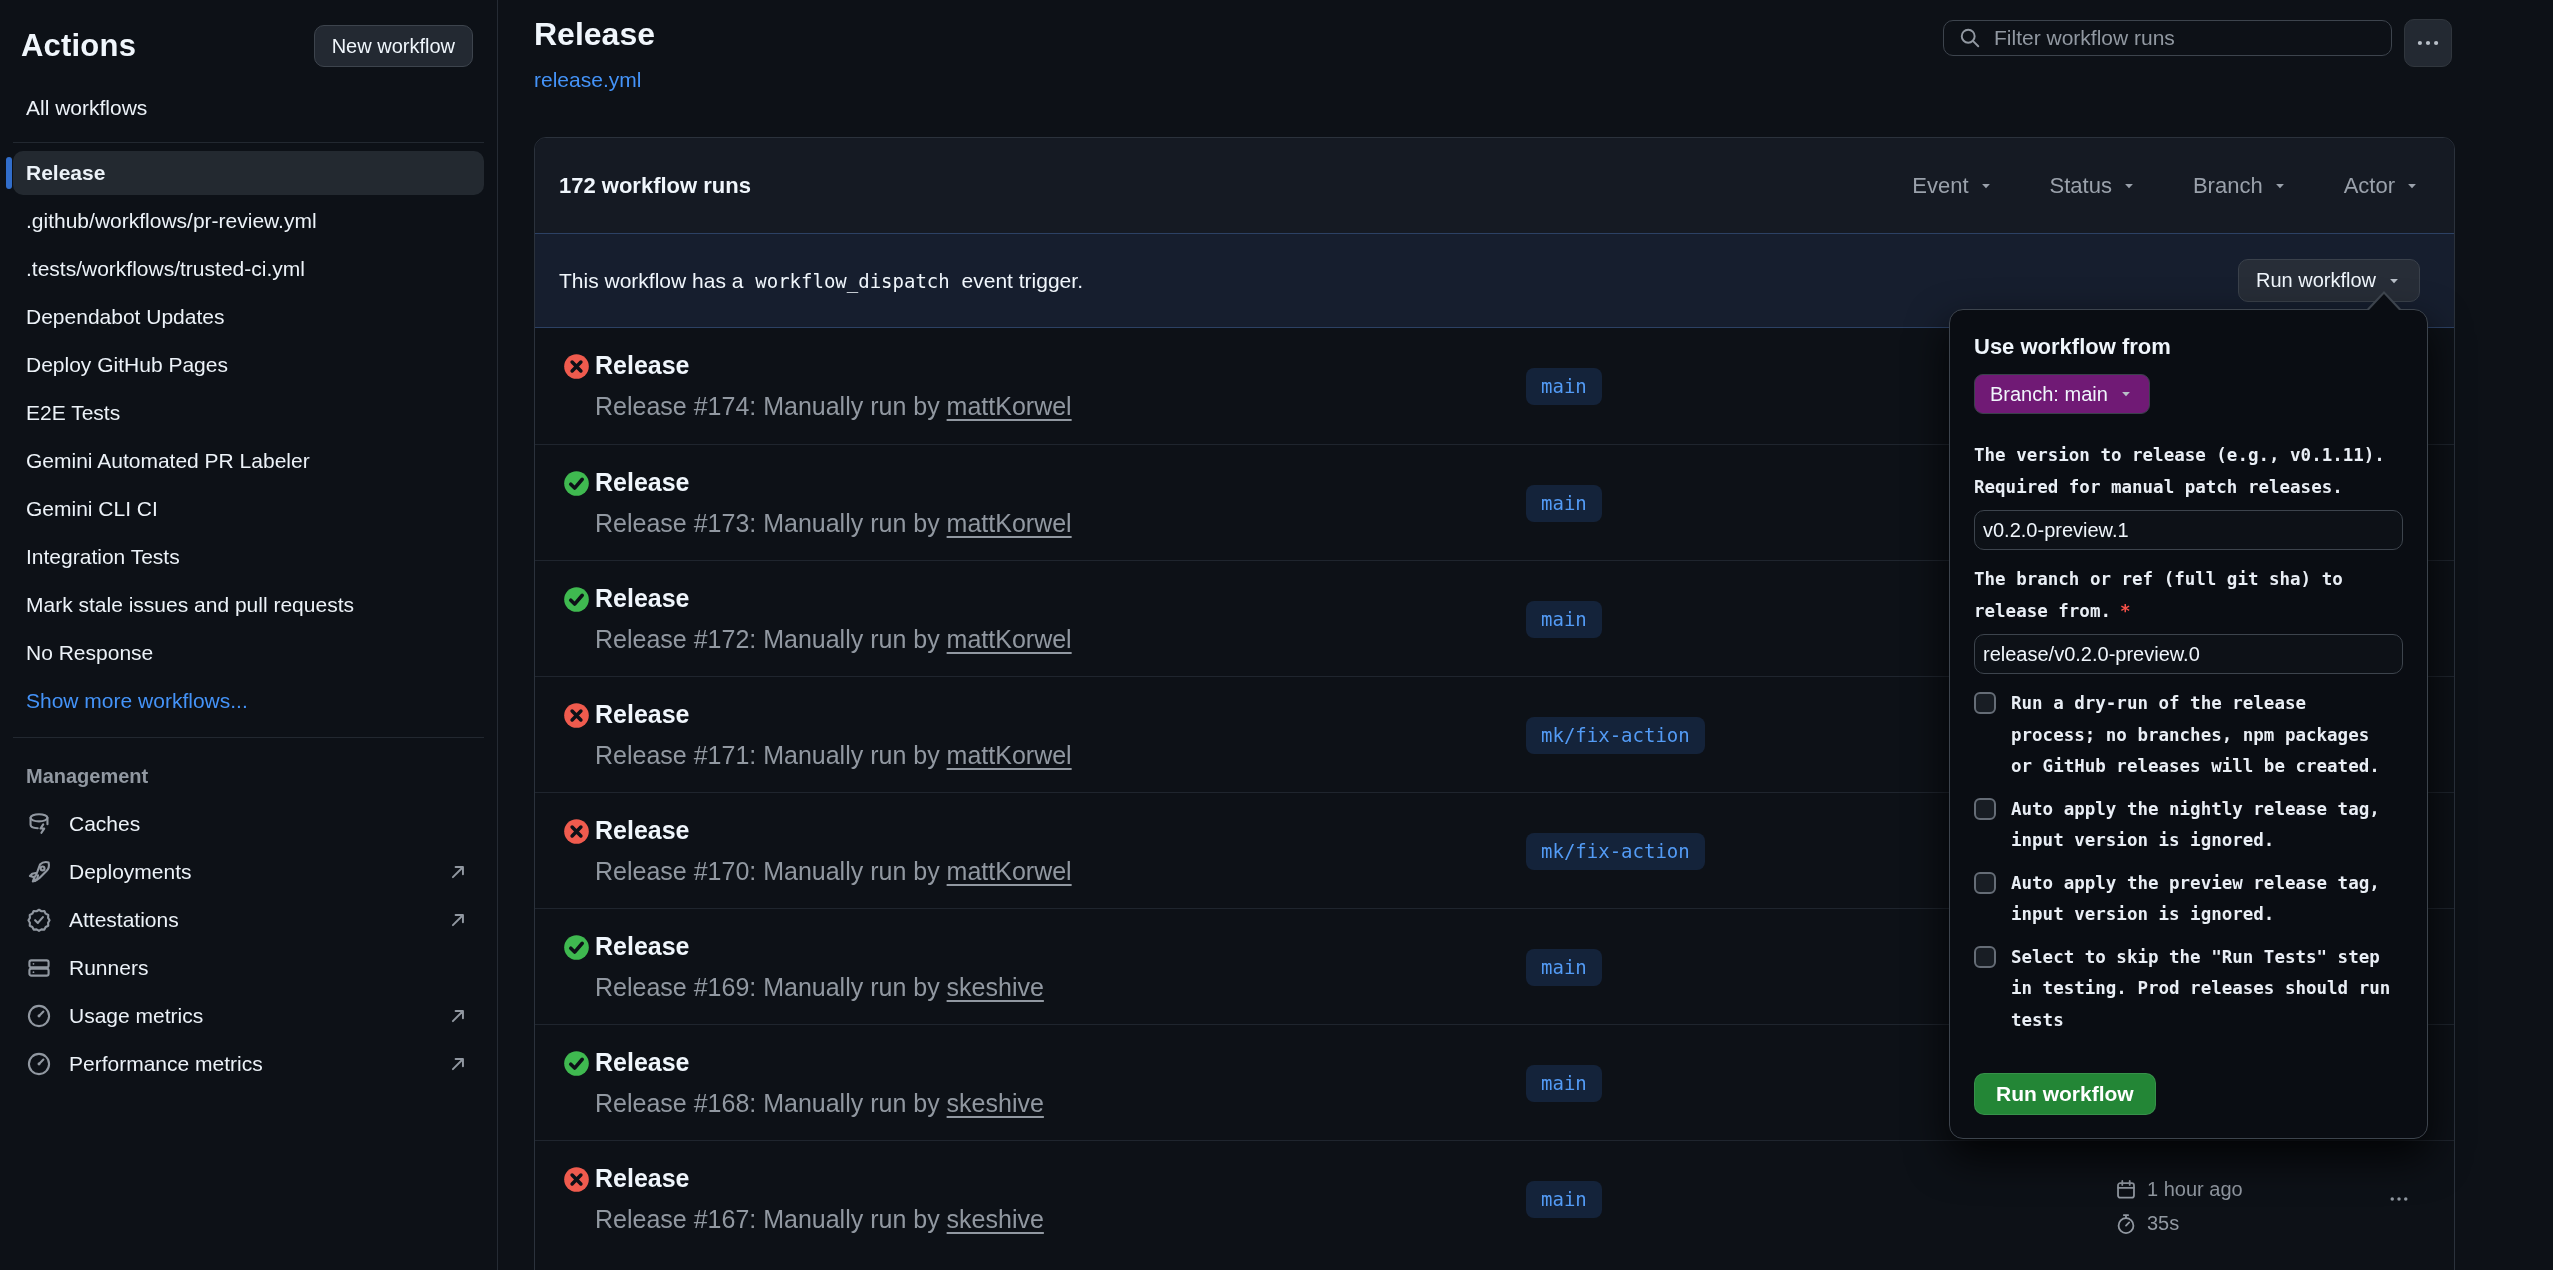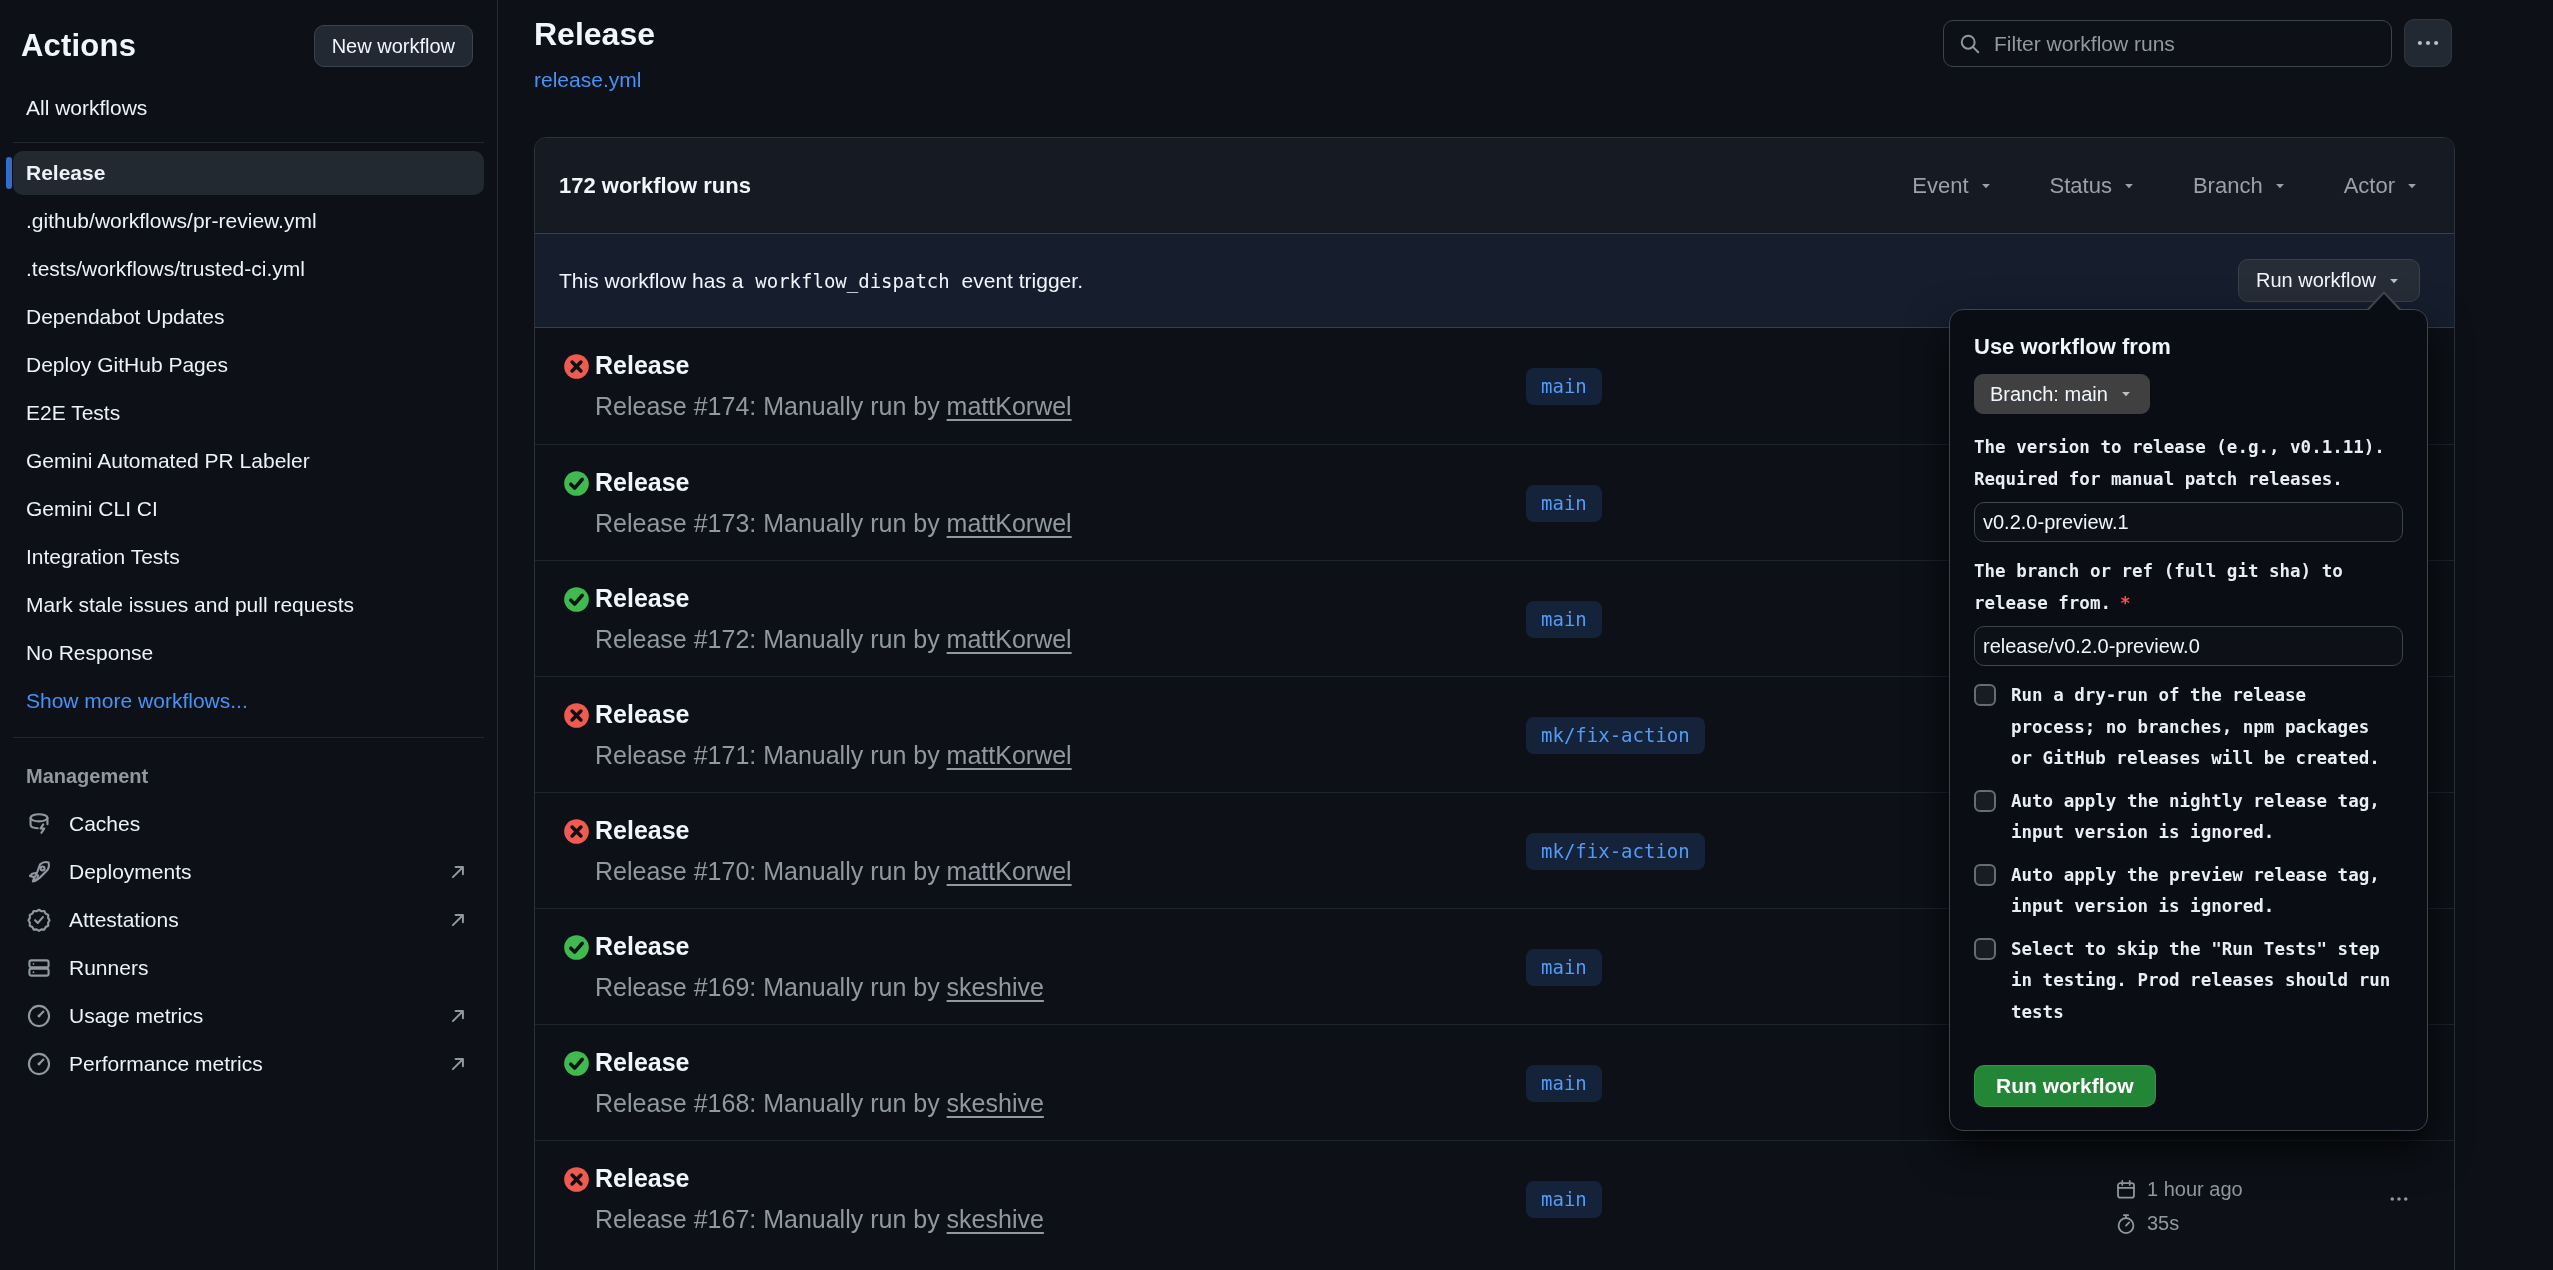--- a/index.html
+++ b/index.html
@@ -37,21 +37,21 @@
   .sb-mgmt { padding:10px 13px 0 13px; }
   .sb-item.mgmt { height:48px; margin-bottom:0; gap:17px; }
   .micon { width:26px; height:26px; color:#9198a1; flex:0 0 26px; }
   .micon svg, .ext svg, .ficon svg, .caret svg { width:100%; height:100%; display:block; }
   .ext { width:24px; height:24px; color:#9198a1; margin-left:auto; }
 
   
   .page-title { position:absolute; left:534px; top:16px; font-size:32px; font-weight:600; }
   .file-link { position:absolute; left:534px; top:68px; font-size:21px; color:#4493f8;
                text-decoration:none; cursor:pointer; }
-  .filter-box { position:absolute; left:1943px; top:20px; width:449px; height:47px;
+  .filter-box { position:absolute; left:1943px; top:20px; width:449px; height:36px;
                 border:1px solid #3d444d; border-radius:10px; background:#0d1117;
                 display:flex; align-items:center; padding:0 14px; gap:12px; }
   .ficon { width:24px; height:24px; color:#9198a1; flex:0 0 24px; }
   .filter-box input { background:transparent; border:none; outline:none; color:#f0f6fc;
                 font-size:21px; font-family:inherit; width:100%; }
   .filter-box input::placeholder { color:#9198a1; }
   .kebab-btn { position:absolute; left:2404px; top:19px; width:48px; height:48px;
                background:#232932; border:1px solid #30363d; border-radius:10px;
                color:#b8bfc8; padding:11px; cursor:pointer; }
   .kebab-btn svg { width:100%; height:100%; }
@@ -104,24 +104,24 @@
                box-shadow:0 18px 42px rgba(0,0,0,.8); z-index:50;
                padding:24px 24px 23px 24px; }
   .panel-caret, .panel-caret-border { position:absolute; width:0; height:0; z-index:51; }
   .panel-caret-border { left:2367px; top:291px;
       border-left:17px solid transparent; border-right:17px solid transparent;
       border-bottom:18px solid #3d444d; }
   .panel-caret { left:2369px; top:294px;
       border-left:15px solid transparent; border-right:15px solid transparent;
       border-bottom:16px solid #0a0d13; }
   .panel-title { font-size:22px; font-weight:700; line-height:26px; margin-bottom:14px; }
-  .branch-select { background:#404040; border:1px solid #3a414b; border-radius:9px;
+  .branch-select { background:#701a75; border:1px solid #3a414b; border-radius:9px;
                    color:#f0f6fc; font-family:inherit; font-size:20px; height:40px;
                    padding:0 15px; display:inline-flex; align-items:center; gap:10px;
-                   margin-bottom:18px; cursor:pointer; }
+                   margin-bottom:26px; cursor:pointer; }
   .branch-select .caret { color:#b8bfc8; }
   .mono-help { font-family:"DejaVu Sans Mono", monospace; font-weight:700;
                font-size:17.5px; line-height:31.5px; color:#e9eef5;
                white-space:pre-line; margin-bottom:7px; }
   .req { color:#f85149; margin-left:9px; }
   .panel-input { width:100%; height:40px; background:#0d1117; border:1px solid #3d444d;
                  border-radius:10px; color:#f0f6fc; font-family:inherit; font-size:20px;
                  padding:0 8px; margin-bottom:14px; outline:none; }
   .cb-row { display:flex; gap:15px; margin-bottom:11px; cursor:pointer; }
   .cb { width:22px; height:22px; flex:0 0 22px; margin-top:4px; background:#181d24;

